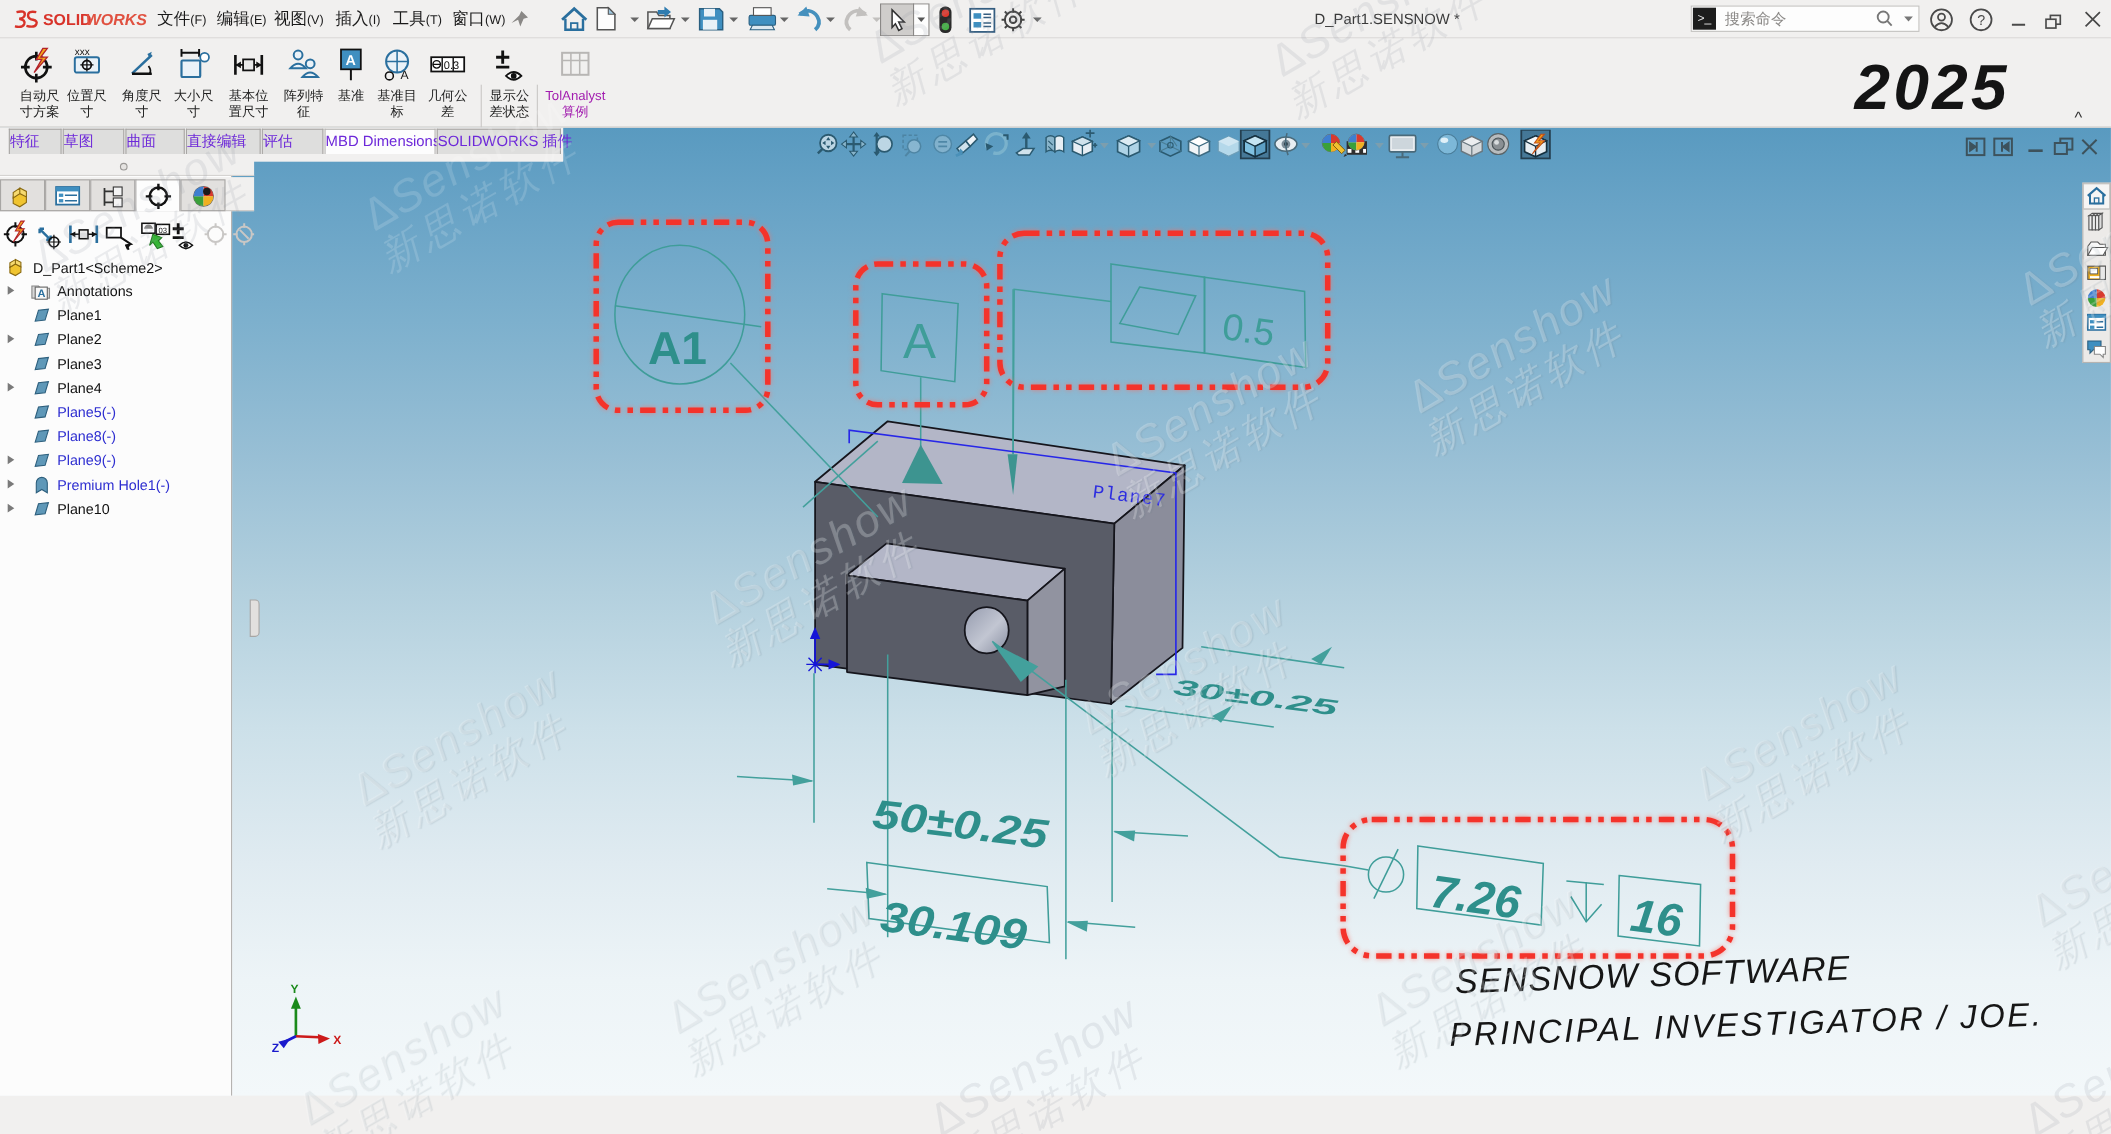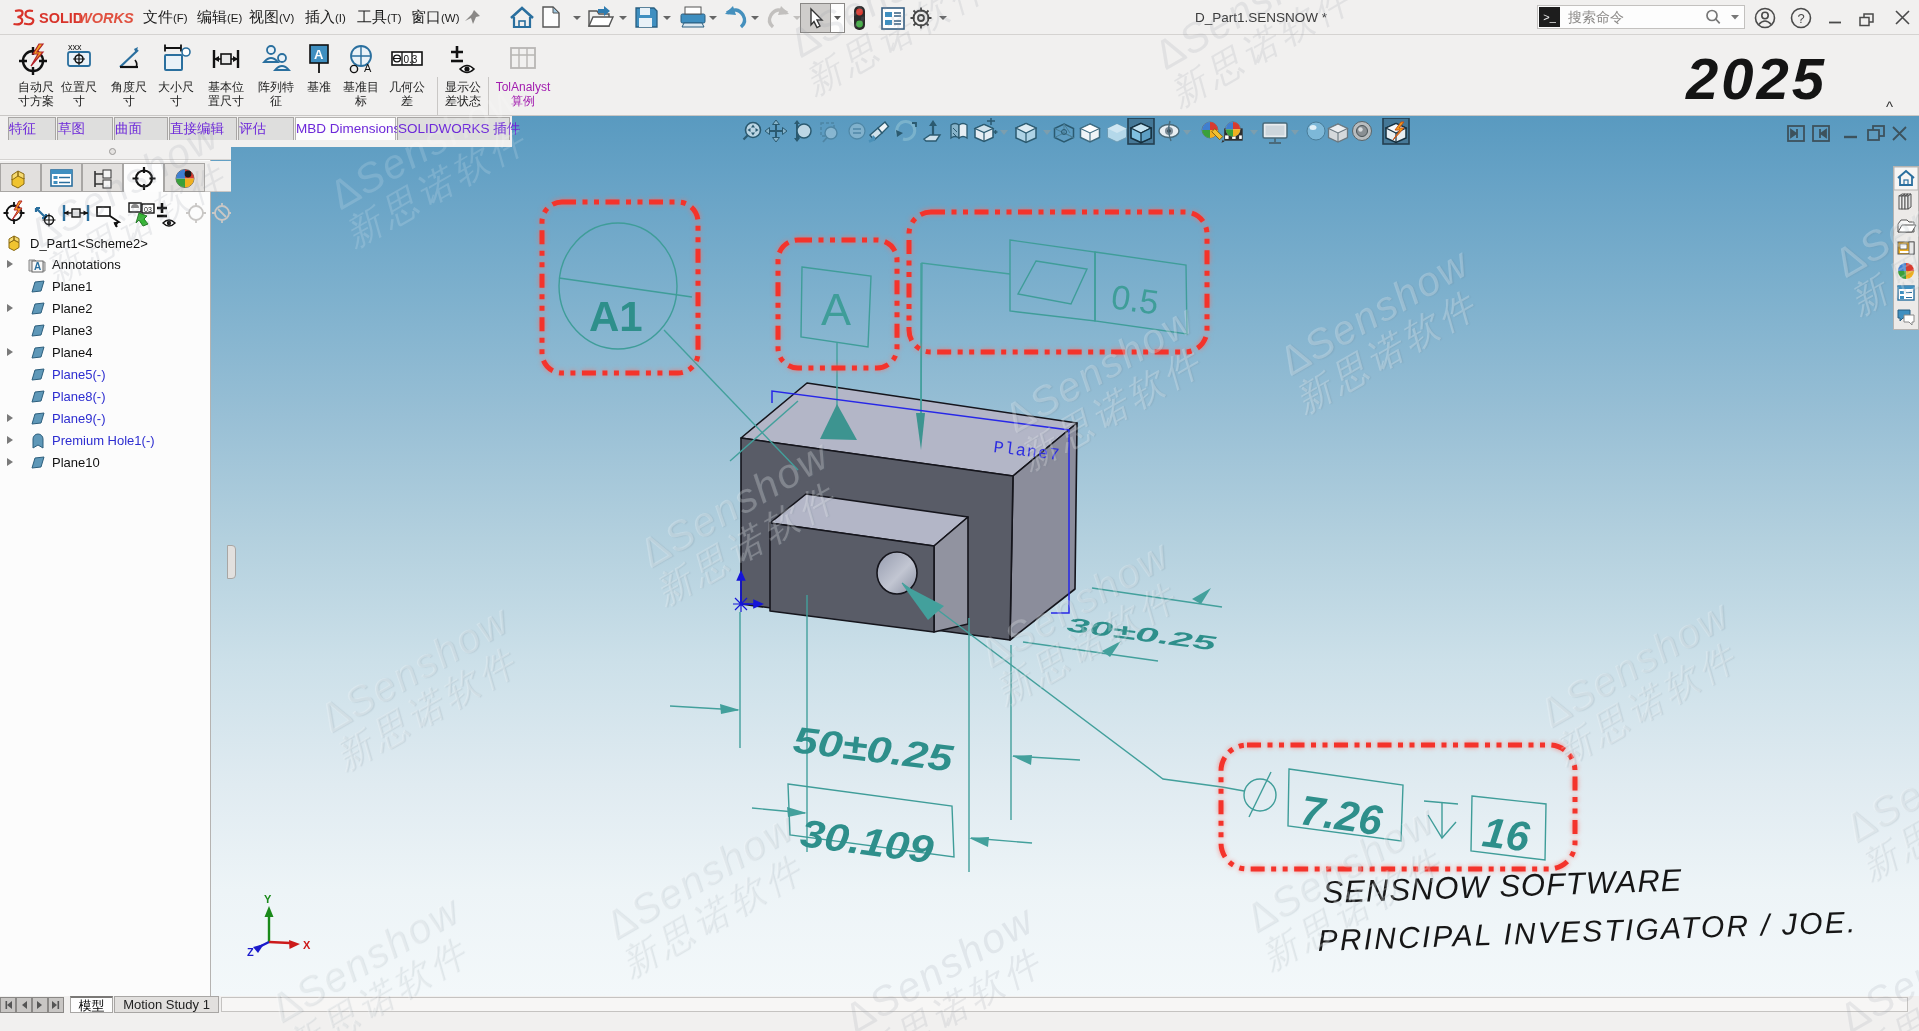--- a/index.html
+++ b/index.html
@@ -650,41 +650,20 @@
       </div>
   <div class="trow" style="top:312px">
         <span class="arr"></span>
         <svg style="position:absolute;left:30px;top:3px" width="16" height="16" viewBox="0 0 16 16">
           <path d="M2 13 L5 3 L14 2 L11 12 Z" fill="#5f98b8" stroke="#2d5f7d"></path>
         </svg>
         <span class="lbl">Plane10</span>
       </div>
   <div style="position:absolute;left:227px;top:405px;width:9px;height:34px;background:#e2e0de;border:1px solid #a8a6a4;border-radius:0 4px 4px 0"></div>
 </div>
-<div id="bottombar">
-  <svg style="position:absolute;left:0;top:1px" width="64" height="16" viewBox="0 0 64 16">
-    <g fill="#c8c6c4" stroke="#8a8886">
-          <rect x="0.5" y="0.5" width="15" height="15"></rect>
-          <rect x="16.5" y="0.5" width="15" height="15"></rect>
-          <rect x="32.5" y="0.5" width="15" height="15"></rect>
-          <rect x="48.5" y="0.5" width="15" height="15"></rect>
-        </g>
-    <g fill="#555">
-          <path d="M6 4 v8 M12 4 l-5 4 5 4 z"></path>
-          <rect x="5.5" y="4" width="1.6" height="8"></rect>
-          <path d="M27 4 l-5 4 5 4 z"></path>
-          <path d="M37 4 l5 4 -5 4 z"></path>
-          <path d="M52 4 l5 4 -5 4 z"></path>
-          <rect x="57.5" y="4" width="1.6" height="8"></rect>
-        </g>
-  </svg>
-  <span style="position:absolute;left:70px;top:0;width:43px;height:17px;background:#fdfdfd;border:1px solid #a8a6a4;border-top:2px solid #7a7876;font-size:13px;text-align:center;line-height:15px">模型</span>
-  <span style="position:absolute;left:114px;top:0;width:105px;height:17px;background:#e2e0de;border:1px solid #a8a6a4;font-size:13px;text-align:center;line-height:15px;color:#222">Motion Study 1</span>
-  <span style="position:absolute;left:221px;top:1px;width:1687px;height:15px;background:#f7f6f5;border:1px solid #c5c3c1"></span>
-</div>
 <div id="overlay">
 <svg style="position:absolute;left:0;top:0" width="1919" height="140" viewBox="0 0 1919 140">
   <g fill="#141414" font-family="Liberation Sans">
     <text x="1686" y="99" font-size="58" font-weight="bold" font-style="italic" letter-spacing="3">2025</text>
     <text x="1886" y="112" font-size="15" fill="#333">^</text>
   </g>
 </svg>
 <div class="wm wmg" style="left:790px;top:-30px">
         <div class="l1">∆Senshow</div>
         <div class="l2">新思诺软件</div>

